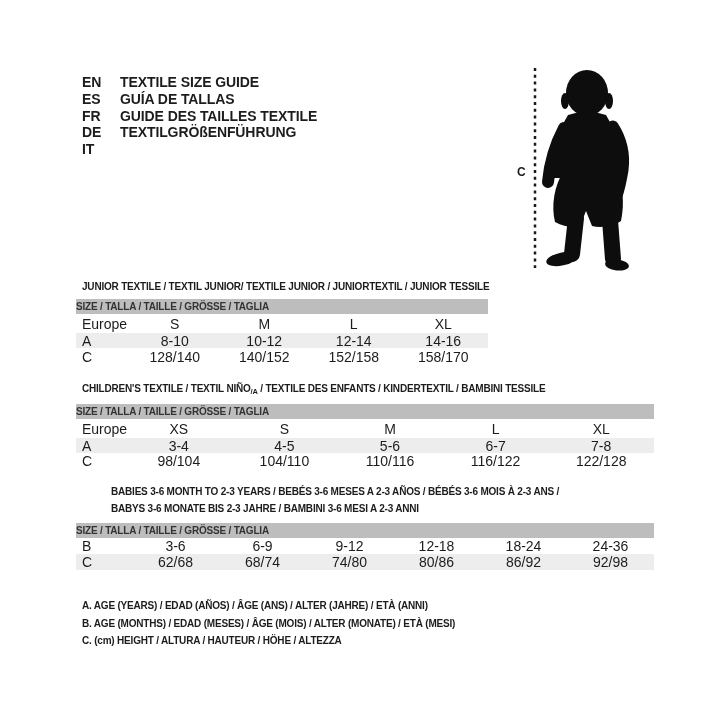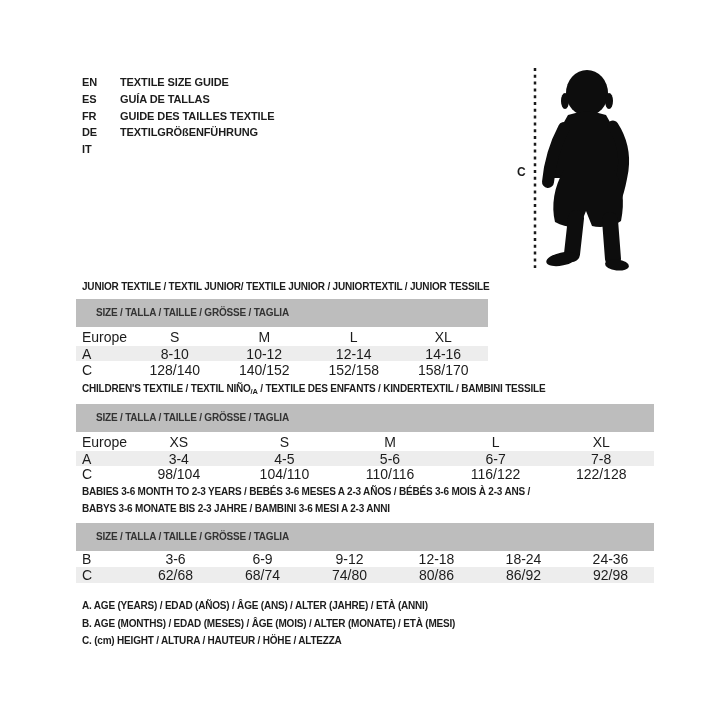--- a/index.html
+++ b/index.html
@@ -1,41 +1,41 @@
 <!DOCTYPE html>
 <html><head>
 <meta charset="utf-8">
 <style>
   html,body{margin:0;padding:0;background:#fff;}
   body{width:720px;height:720px;font-family:"Liberation Sans",sans-serif;color:#1c1c1c;}
   .page{position:relative;width:720px;height:720px;background:#ffffff;overflow:hidden;}
 
   
   .langs{position:absolute;left:82px;top:74px;}
-  .lang-row{display:flex;line-height:16.8px;font-size:11px;font-weight:700;letter-spacing:-0.1px;}
+  .lang-row{display:flex;line-height:16.8px;font-size:14px;font-weight:700;letter-spacing:-0.1px;}
   .lang-code{width:38px;flex:0 0 38px;}
 
   
   .figure-svg{position:absolute;left:520px;top:60px;}
   .c-label{position:absolute;left:517px;top:165px;font-size:12px;font-weight:700;}
 
   
   .sec-title{position:absolute;left:82px;font-size:10px;font-weight:700;letter-spacing:-0.2px;line-height:16.5px;white-space:nowrap;}
   .t1{top:279px;text-align:center;}
   .t2{top:381px;}
-  .t3{top:484px;}
+  .t3{top:484px;margin-left:29px;}
   .sub-a{font-size:7.5px;vertical-align:-2px;}
 
   
   table.size-table{position:absolute;left:76px;border-collapse:collapse;table-layout:fixed;}
   table.tbl1{top:299px;width:412px;}
   table.tbl2{top:404px;width:578px;}
   table.tbl3{top:523px;width:578px;}
   td{padding:0;line-height:1;vertical-align:middle;font-size:14px;text-align:center;}
-  td.band{height:28px;background:#bdbdbd;font-size:10px;font-weight:700;color:#333;text-align:left;padding-left:20px;letter-spacing:-0.2px;}
+  td.band{height:15px;background:#bdbdbd;font-size:10px;font-weight:700;color:#333;text-align:left;padding-left:0;letter-spacing:-0.2px;}
   td.rowlabel{text-align:left;padding-left:6px;}
   tr.shaded{background:#ededed;}
   tr.r-euro{height:19px;}
   tr.r-mid{height:15px;}
   tr.r-last{height:17px;}
   tr.r-16{height:16px;}
 
   
   .footnotes{position:absolute;left:82px;top:597px;font-size:10px;font-weight:700;letter-spacing:-0.2px;line-height:17.5px;white-space:nowrap;}
 </style>

